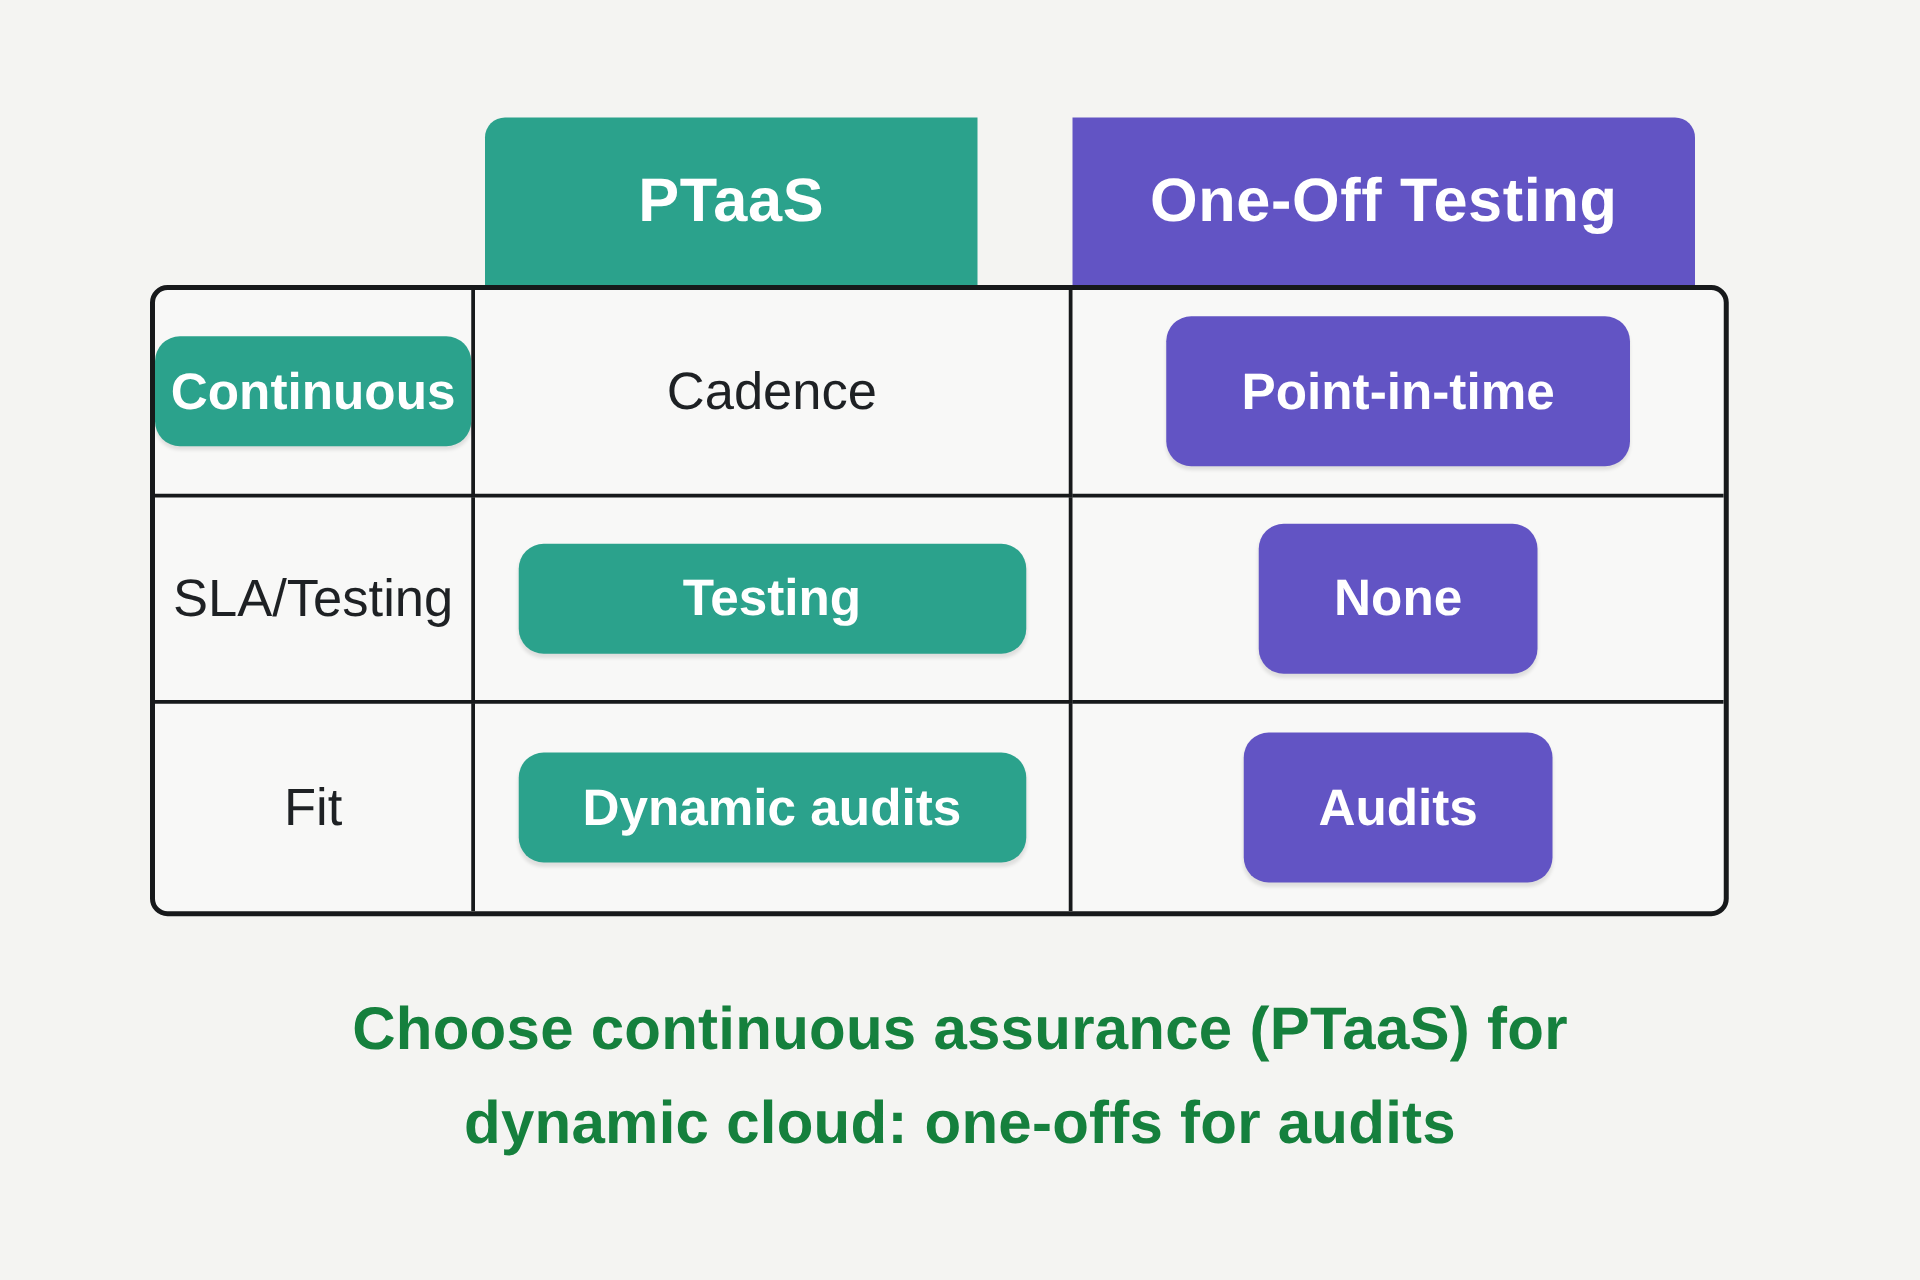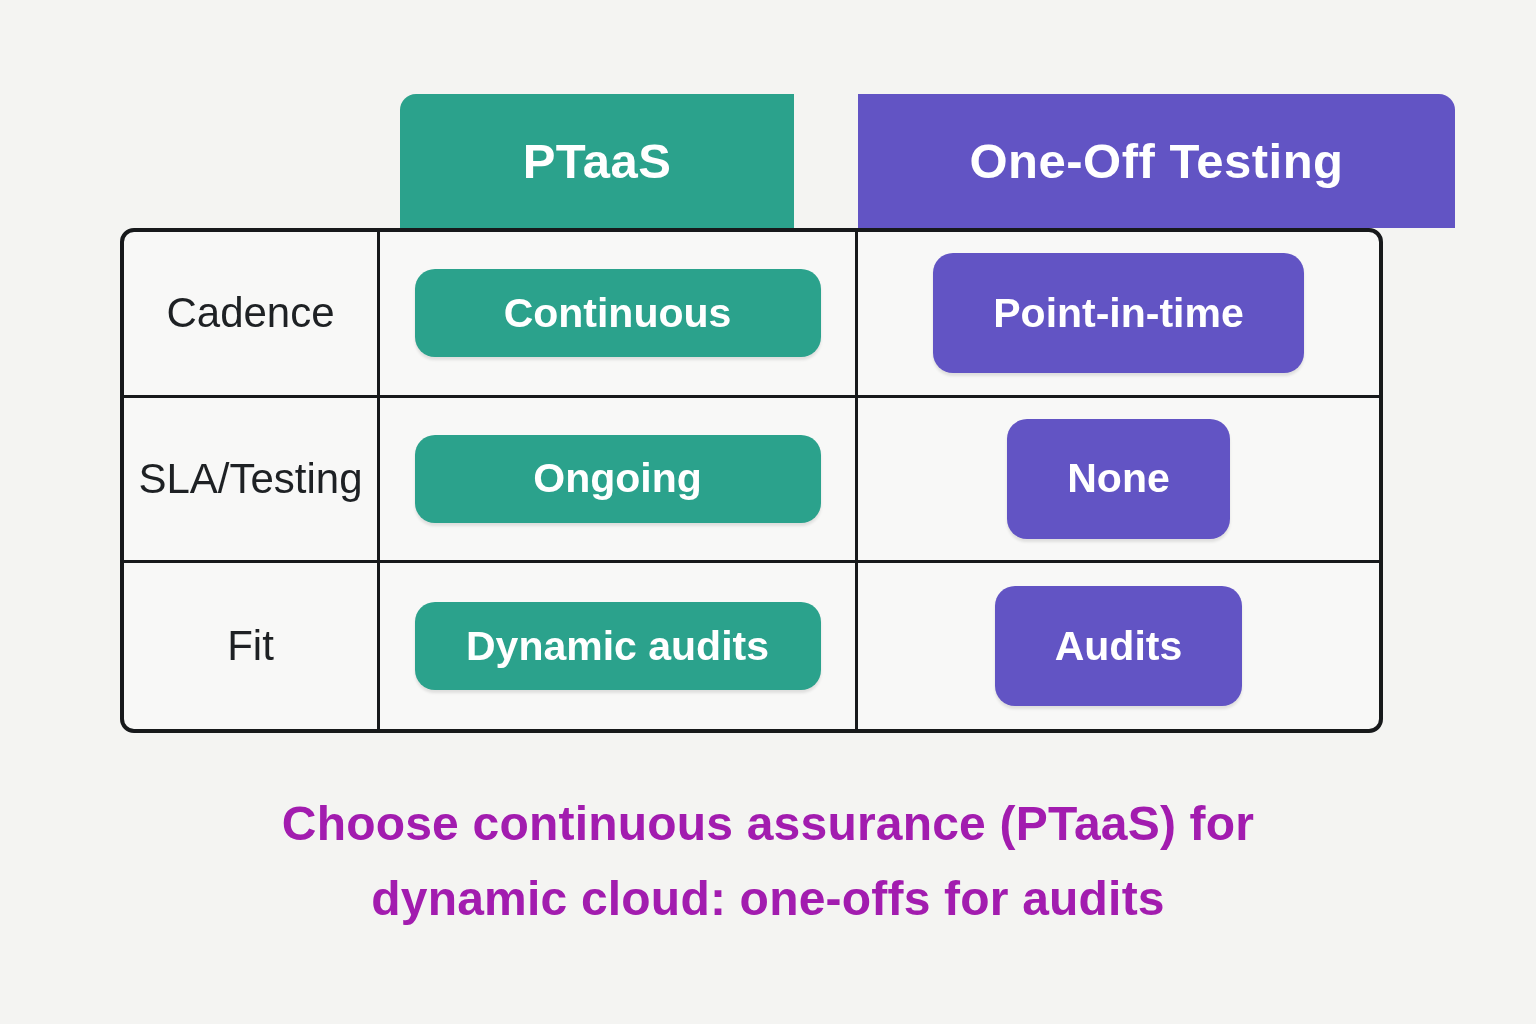--- a/index.html
+++ b/index.html
@@ -22,28 +22,28 @@
     height: 134px;
     display: flex;
     align-items: center;
     justify-content: center;
     color: #FFFFFF;
     font-size: 49px;
     font-weight: 700;
     letter-spacing: 0.5px;
   }
   .col-header.ptaas {
-    left: 400px;
+    left: 388px;
     width: 394px;
     background: #2BA28C;
     border-radius: 16px 0 0 0;
   }
   .col-header.oneoff {
     left: 858px;
-    width: 597px;
+    width: 498px;
     background: #6254C4;
     border-radius: 0 16px 0 0;
     text-align: right;
   }
 
   
   .table {
     position: absolute;
     left: 120px;
     top: 228px;
@@ -95,21 +95,21 @@
     padding: 16px 60px;
   }
 
   
   .caption {
     position: absolute;
     left: 0;
     top: 786px;
     width: 100%;
     text-align: center;
-    color: #a21caf;
+    color: #15803d;
     font-size: 48px;
     font-weight: 700;
     line-height: 1.57;
     letter-spacing: 0.2px;
   }
 </style>
 </head>
 <body>
 
 <div class="stage">
@@ -117,34 +117,34 @@
   <div class="col-header ptaas">
     <span>PTaaS</span>
   </div>
   <div class="col-header oneoff">
     <span>One-Off Testing</span>
   </div>
 
   <div class="table">
 
     <div class="cell">
-      <span class="row-label">Cadence</span>
+      <span class="pill teal">Continuous</span>
     </div>
     <div class="cell">
-      <span class="pill teal">Continuous</span>
+      <span class="row-label">Cadence</span>
     </div>
     <div class="cell last-col">
       <span class="pill purple">Point-in-time</span>
     </div>
 
     <div class="cell">
       <span class="row-label">SLA/Testing</span>
     </div>
     <div class="cell">
-      <span class="pill teal">Ongoing</span>
+      <span class="pill teal">Testing</span>
     </div>
     <div class="cell last-col">
       <span class="pill purple">None</span>
     </div>
 
     <div class="cell last-row">
       <span class="row-label">Fit</span>
     </div>
     <div class="cell last-row">
       <span class="pill teal">Dynamic audits</span>

